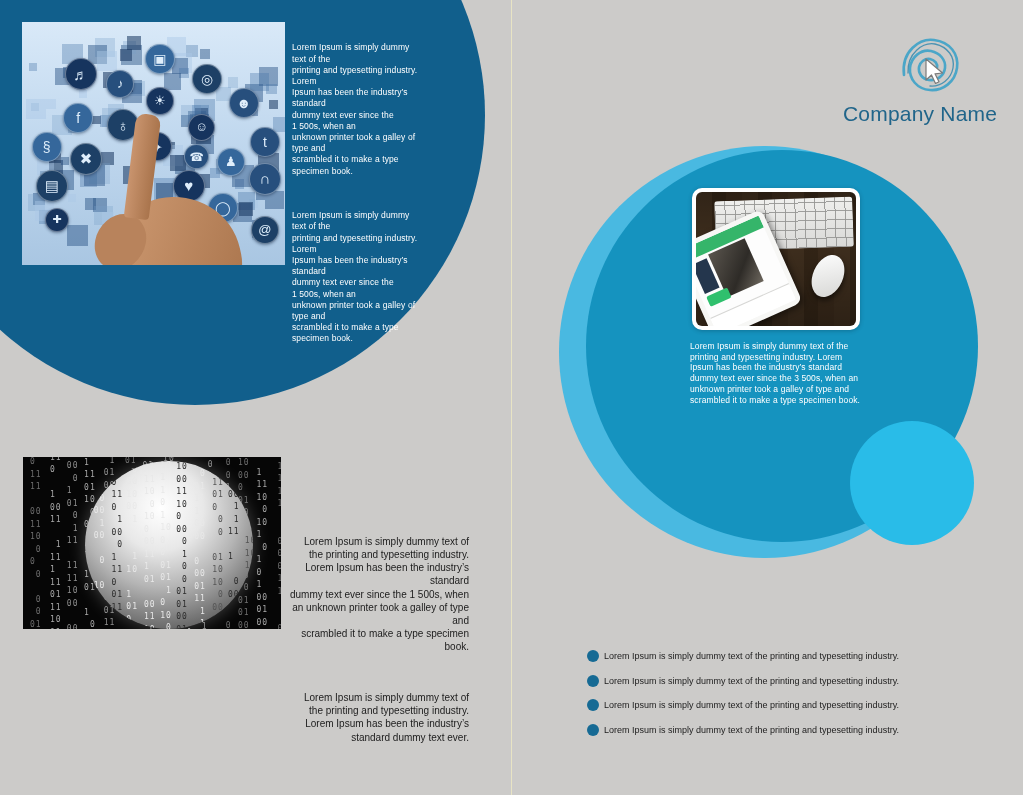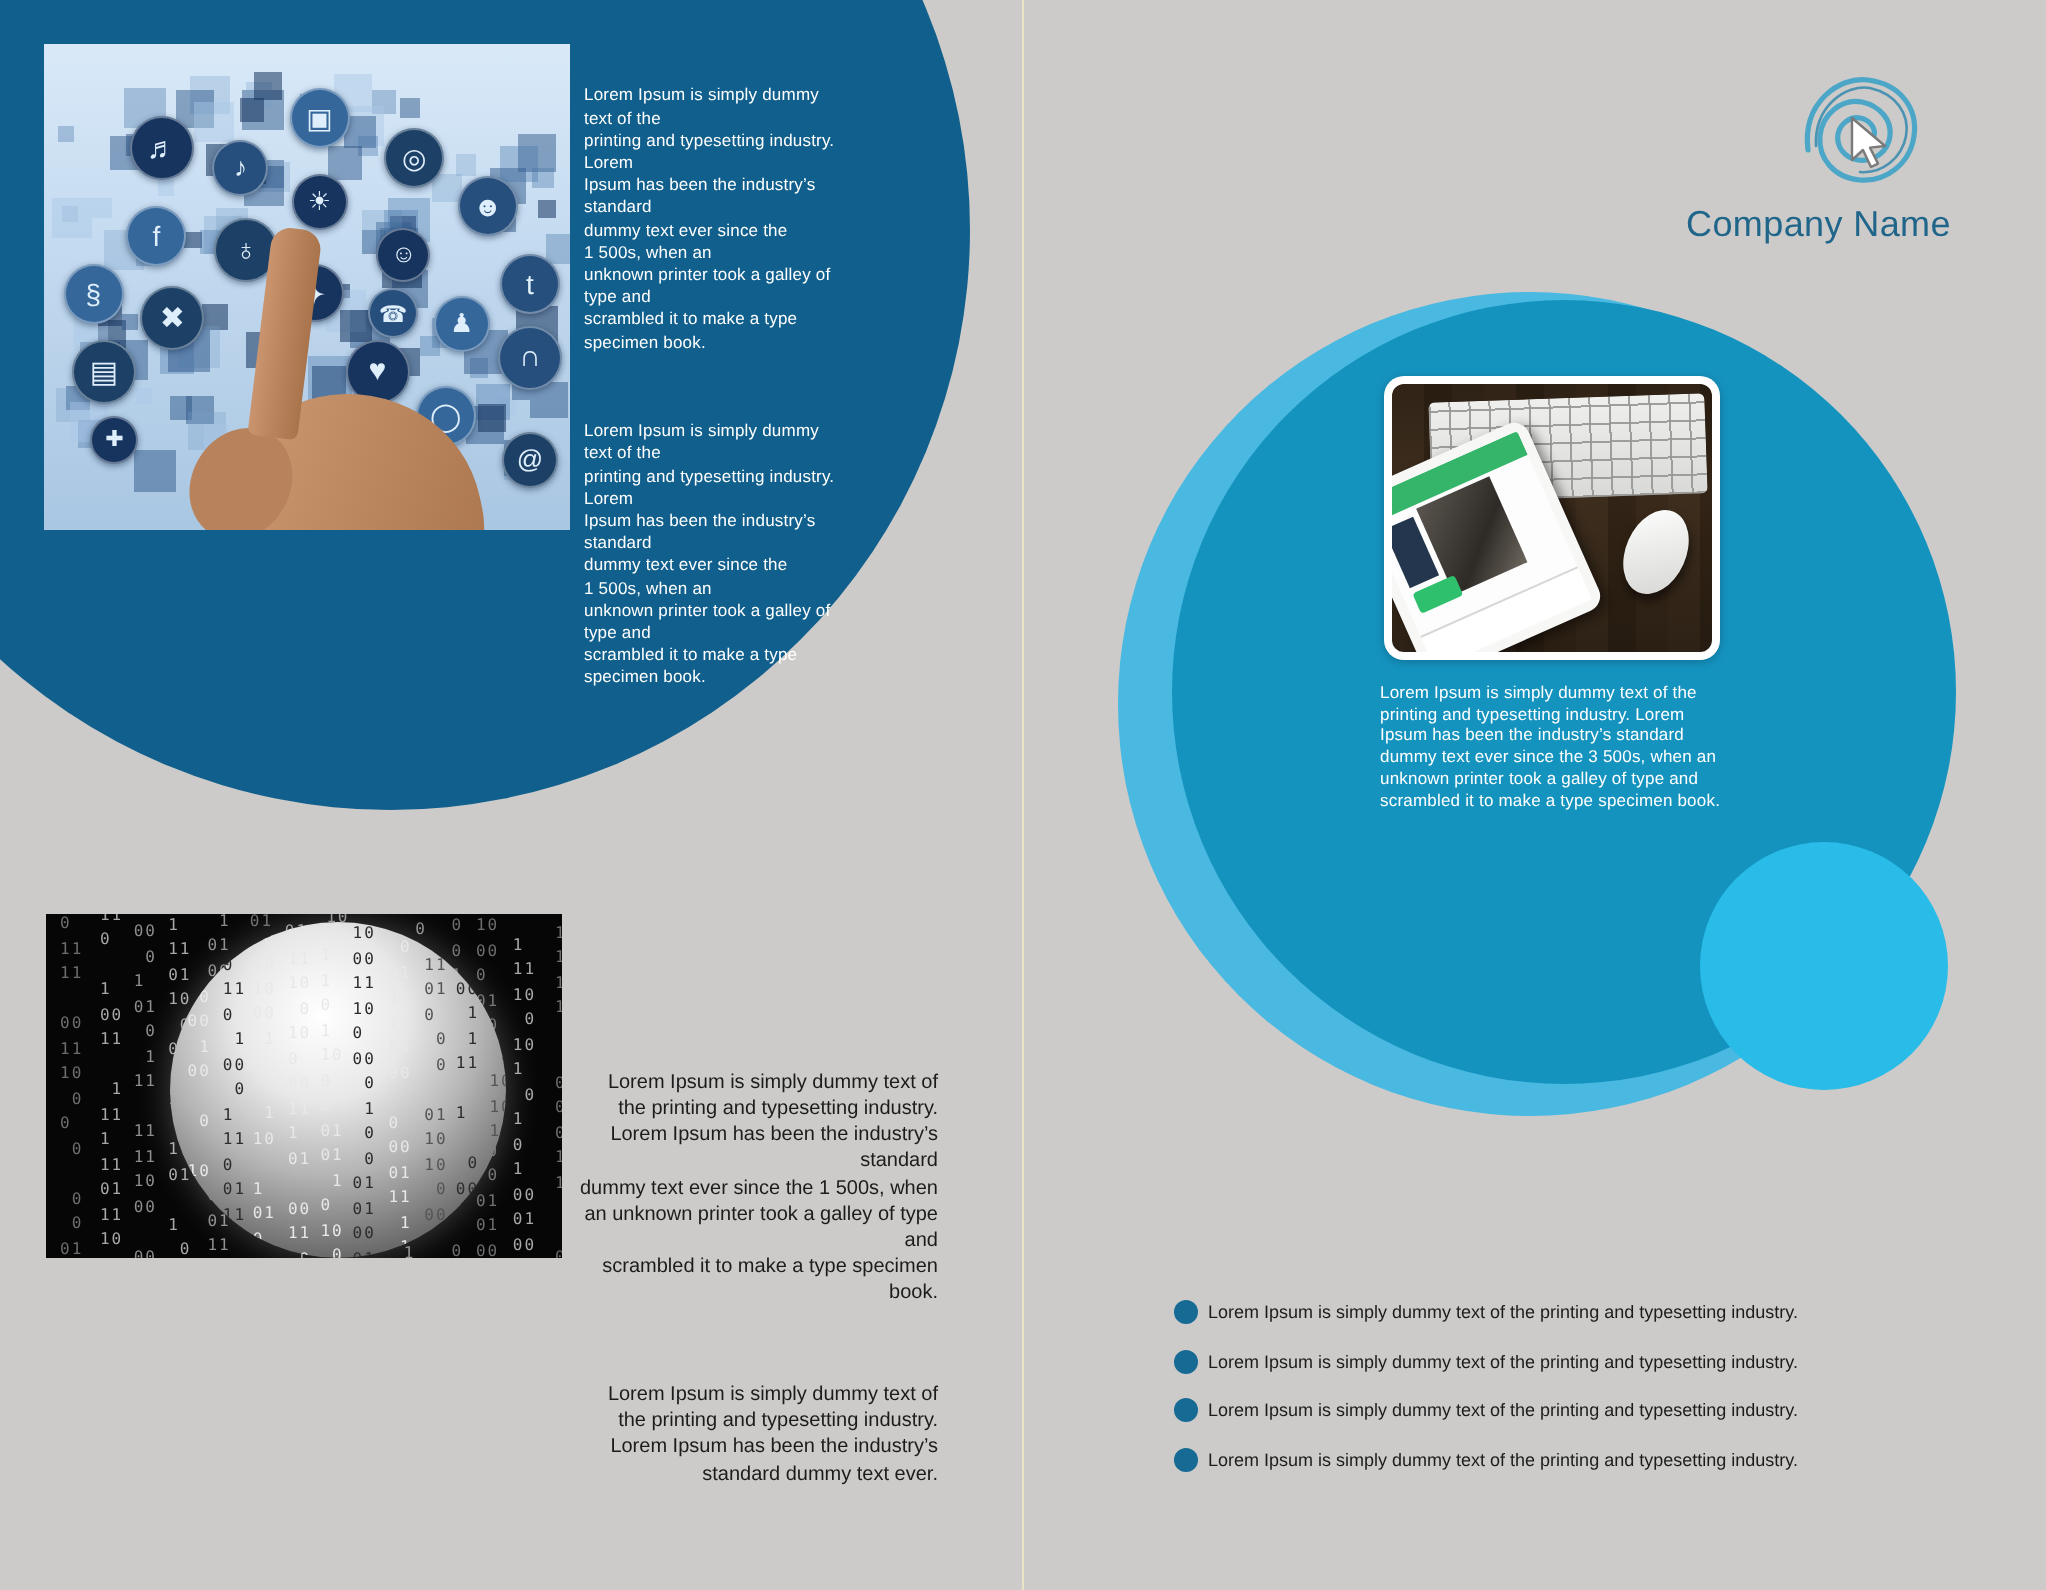--- a/index.html
+++ b/index.html
@@ -97,21 +97,21 @@
   #mouse{
     position:absolute;right:8%;top:46%;width:30px;height:44px;border-radius:50%;
     background:linear-gradient(145deg,#ffffff,#d5d5d3);transform:rotate(24deg);
     box-shadow:2px 3px 5px rgba(0,0,0,.5);
   }
   #feature-text{
     left:690px;top:341px;color:#ffffff;font-size:8.5px;line-height:10.7px;white-space:pre;letter-spacing:.1px;
   }
 
   #logo{left:896px;top:33px;width:68px;height:68px;}
-  #company-name{left:843px;top:102px;font-size:18px;letter-spacing:.2px;}
+  #company-name{left:843px;top:102px;font-size:21px;letter-spacing:.2px;}
 
   #bullet-list{left:587px;top:644px;width:400px;}
   .bullet-row{display:flex;align-items:center;height:24.5px;}
   .bullet-dot{width:12px;height:12px;border-radius:50%;flex:0 0 12px;margin-right:5px;}
   .bullet-label{font-size:9px;color:#1c1c1c;}
 </style>
 </head>
 <body style="background: rgb(204, 203, 201);">
 
 <div id="left-hero-circle" class="circle" style="background: rgb(17, 95, 140);"></div>

